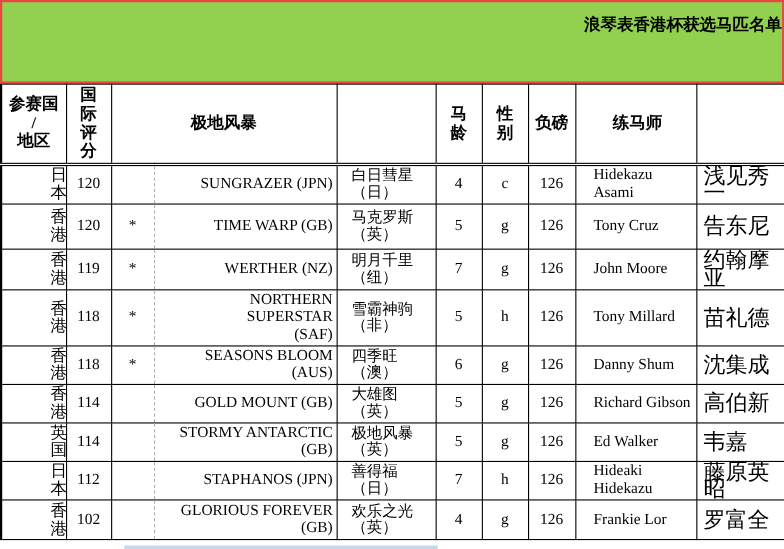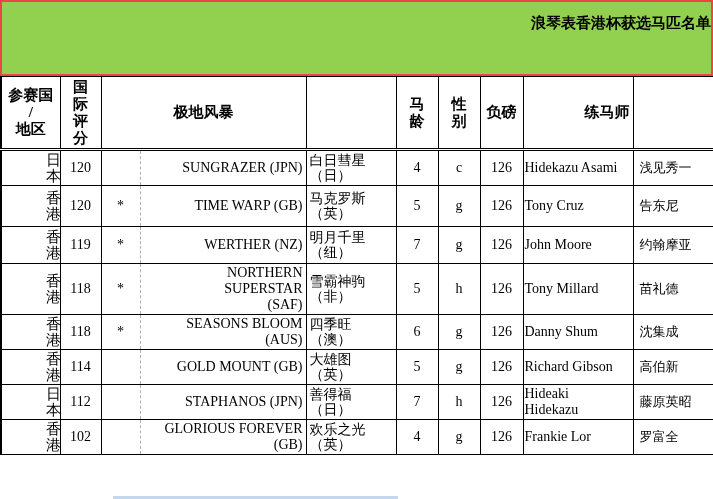--- a/index.html
+++ b/index.html
@@ -49,27 +49,27 @@
     white-space:pre-line;
   }
   thead th{
     font-weight:bold;
     font-size:15px;
     line-height:17px;
     border-bottom:3px double #000;
     text-align:center;
   }
   thead tr{height:73px;padding-left:24px;}
-  th.h-trainer{text-align:right;padding-left:6px;}
+  th.h-trainer{text-align:center;padding-left:6px;}
   
   .c-country,.c-rating,.c-star,.c-age,.c-sex,.c-weight{text-align:center;}
   .c-name-en{text-align:right;padding-left:9px;}
-  .c-name-cn{text-align:left;padding-left:3px;line-height:15px;}
-  .c-trainer-en{text-align:left;padding-left:1px;}
-  .c-trainer-cn{text-align:left;padding-left:6px;font-size:13px;}
+  .c-name-cn{text-align:left;padding-left:13px;line-height:15px;}
+  .c-trainer-en{text-align:left;padding-left:16px;}
+  .c-trainer-cn{text-align:left;padding-left:6px;font-size:20px;}
   .c-country{font-size:15px;padding-left:44px;}
   
   td.c-star{border-right:1px dashed #b0b0b0;}
   td.c-name-en{border-left:1px dashed #b0b0b0;}
   
   tbody tr:nth-of-type(1){height:34px;}
   tbody tr:nth-of-type(2){height:41px;}
   tbody tr:nth-of-type(3){height:37px;}
   tbody tr:nth-of-type(4){height:38px;}
   tbody tr:nth-of-type(5){height:29px;}
@@ -208,20 +208,34 @@
           <td class="c-star"></td>
           <td class="c-name-en">GOLD MOUNT (GB)</td>
           <td class="c-name-cn">大雄图（英）</td>
           <td class="c-age">5</td>
           <td class="c-sex">g</td>
           <td class="c-weight">126</td>
           <td class="c-trainer-en">Richard Gibson</td>
           <td class="c-trainer-cn">高伯新</td>
         </tr>
 
+        <tr>
+          <td class="c-country">英国</td>
+          <td class="c-rating">114</td>
+          <td class="c-star"></td>
+          <td class="c-name-en">STORMY ANTARCTIC
+(GB)</td>
+          <td class="c-name-cn">极地风暴
+（英）</td>
+          <td class="c-age">5</td>
+          <td class="c-sex">g</td>
+          <td class="c-weight">126</td>
+          <td class="c-trainer-en">Ed Walker</td>
+          <td class="c-trainer-cn">韦嘉</td>
+        </tr>
 
         <tr>
           <td class="c-country">日本</td>
           <td class="c-rating">112</td>
           <td class="c-star"></td>
           <td class="c-name-en">STAPHANOS (JPN)</td>
           <td class="c-name-cn">善得福（日）</td>
           <td class="c-age">7</td>
           <td class="c-sex">h</td>
           <td class="c-weight">126</td>

